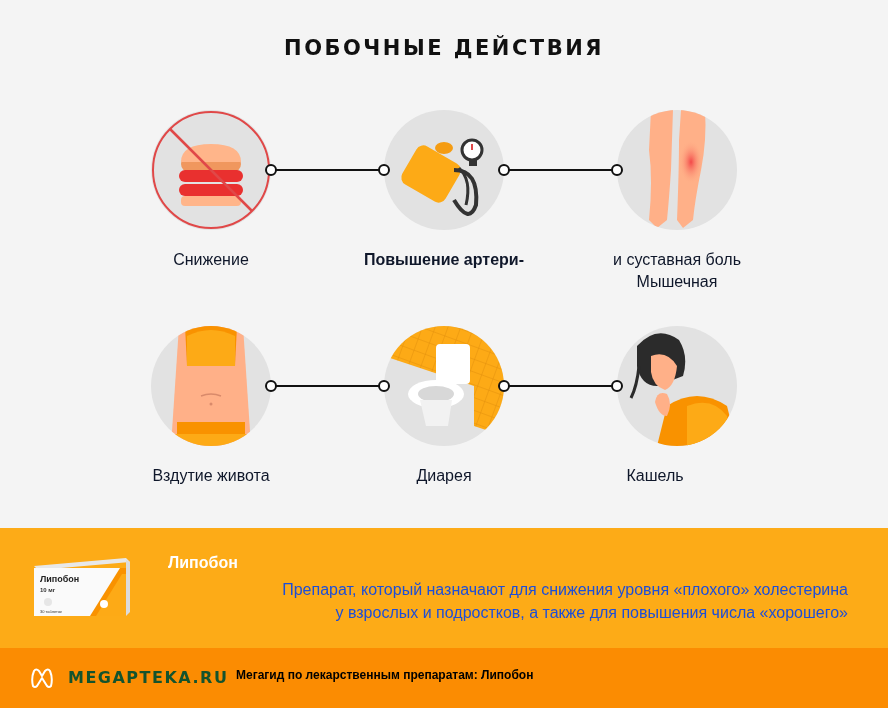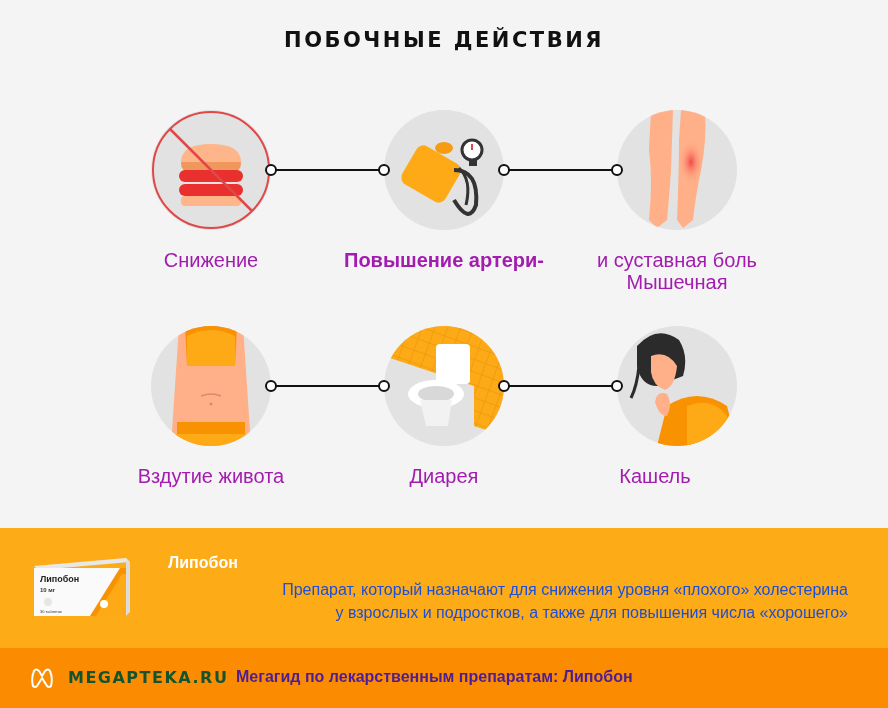--- a/index.html
+++ b/index.html
@@ -1,31 +1,31 @@
 <!DOCTYPE html>
 <html><head>
 <meta charset="utf-8">
 <style>
   * { margin:0; padding:0; box-sizing:border-box; }
   html, body { width:888px; height:708px; overflow:hidden; }
   body { background:#f4f4f4; font-family:"Liberation Sans", "DejaVu Sans", sans-serif; position:relative; color:#1a1a1a; }
-  .title { position:absolute; top:28px; left:0; width:888px; text-align:center; font-weight:bold; font-size:21px; letter-spacing:2.5px; color:#111; font-family:"DejaVu Sans", sans-serif; }
+  .title { position:absolute; top:36px; left:0; width:888px; text-align:center; font-weight:bold; font-size:21px; letter-spacing:2.5px; color:#111; font-family:"DejaVu Sans", sans-serif; }
   .circle { position:absolute; width:120px; height:120px; border-radius:50%; background:#e2e2e2; overflow:hidden; }
   .circle svg { width:120px; height:120px; display:block; }
   .connector { position:absolute; height:2px; background:#111; }
   .dot { position:absolute; width:12px; height:12px; border:2px solid #111; border-radius:50%; background:#fff; }
-  .label { position:absolute; width:220px; text-align:center; font-size:20px; line-height:22px; color:#a21caf; }
+  .label { position:absolute; width:220px; text-align:center; font-size:16px; line-height:22px; color:#0f172a; }
   .info { position:absolute; left:0; top:528px; width:888px; height:120px; background:#fdab17; }
   .pack { position:absolute; left:30px; top:24px; width:104px; height:66px; }
   .info-title { position:absolute; left:168px; top:26px; font-size:16px; font-weight:bold; color:#fff; }
   .info-text { position:absolute; left:168px; top:50px; width:680px; font-size:16px; line-height:23px; color:#1d4ed8;text-align:right; }
   .footer { position:absolute; left:0; top:648px; width:888px; height:60px; background:#fb8c02; }
   .logo-icon { position:absolute; left:30px; top:18px; width:24px; height:24px; }
   .brand { position:absolute; left:68px; top:20px; font-family:"DejaVu Sans", sans-serif; font-weight:bold; font-size:16px; letter-spacing:1.5px; color:#14532d; }
-  .footer-text { position:absolute; left:236px; top:20px; font-size:16px; font-weight:bold; color:#4c1d95; }
+  .footer-text { position:absolute; left:236px; top:20px; font-size:12px; font-weight:bold; color:#000000; }
 </style>
 </head>
 <body>
 
 <div class="title">ПОБОЧНЫЕ ДЕЙСТВИЯ</div>
 
 <div class="circle" style="left:151px;top:110px;">
   <svg viewBox="0 0 120 120">
     <rect x="30" y="46" width="60" height="16" rx="8" fill="#f0975e"></rect>
     <path d="M30 52 Q30 34 60 34 Q90 34 90 52 Z" fill="#ffb58a"></path>

